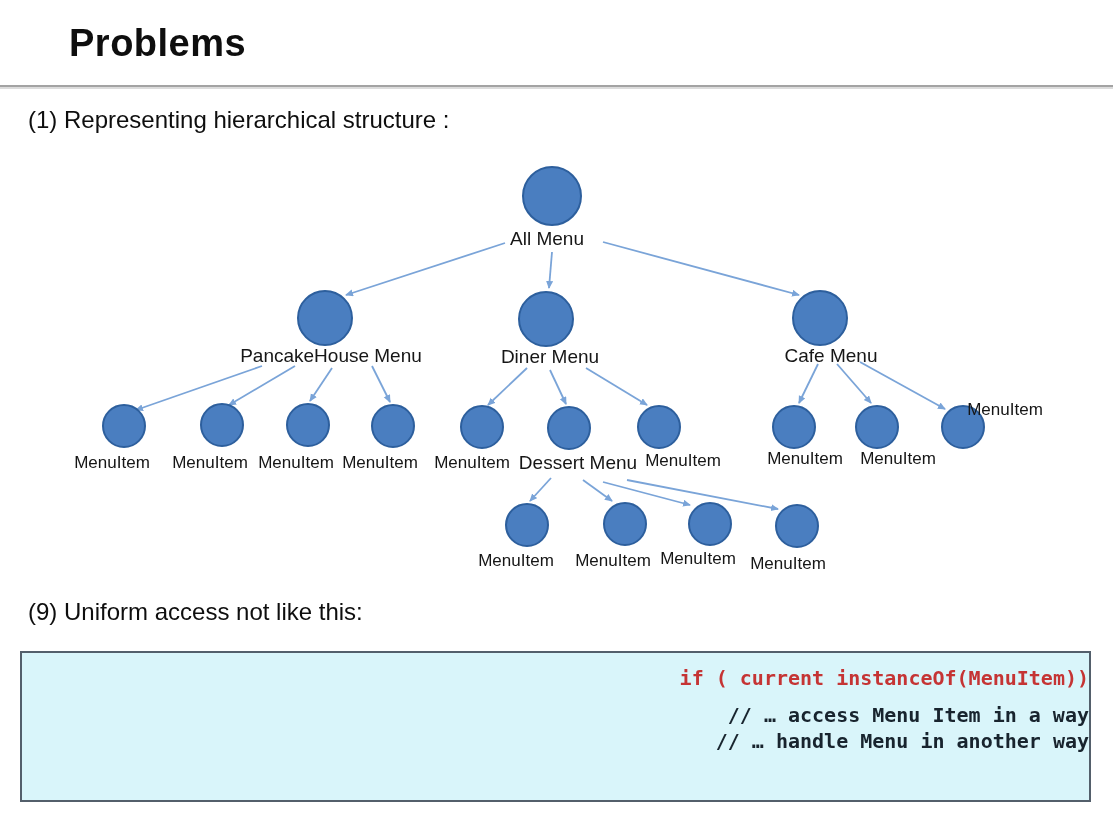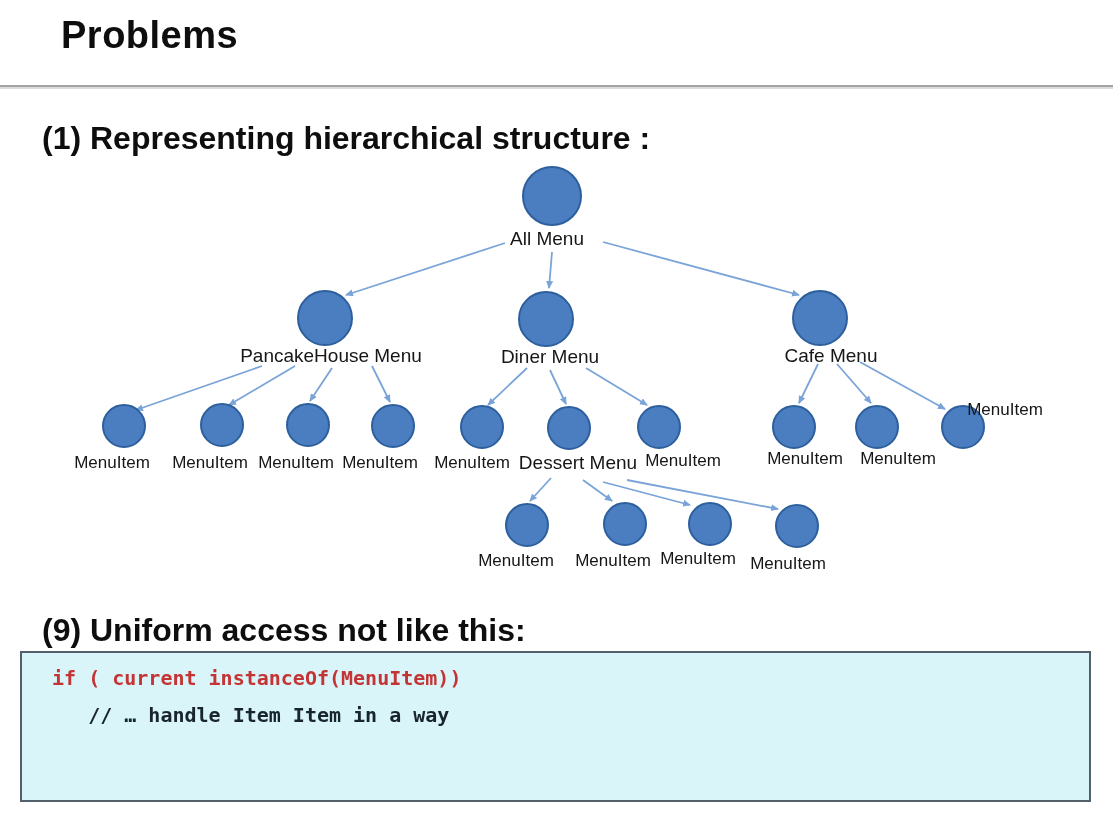--- a/index.html
+++ b/index.html
@@ -1,30 +1,30 @@
 <!DOCTYPE html>
 <html style="--heading: #0e0e0e; --rule: #a3a3a3; --node_fill: #4a7ec0; --node_stroke: #2d5f9d; --arrow: #7aa4d8; --code_bg: #d9f5fa; --code_border: #535f6b; --code_red: #c53434; --code_dark: #18242e;"><head>
 <meta charset="utf-8">
 <style>
   html,body{margin:0;padding:0;background:#ffffff;}
   .slide{
     position:relative;width:1113px;height:823px;background:#ffffff;
     font-family:"Liberation Sans",sans-serif;overflow:hidden;
   }
   .title{
-    position:absolute;left:57px;top:10px;margin:4px;
+    position:absolute;left:57px;top:10px;margin:12px;
     font-size:38px;font-weight:bold;color:var(--heading);
     letter-spacing:0.5px;
   }
   .rule{
     position:absolute;left:0;top:85px;width:1113px;height:2px;
     background:var(--rule);box-shadow:0 2px 0 #dcdcdc;
   }
   .section-heading{
-    position:absolute;margin:14px;font-size:32px;font-weight:bold;color:var(--heading);
+    position:absolute;margin:0;font-size:24px;font-weight:normal;color:var(--heading);
   }
   .s1{left:28px;top:106px;}
   .s2{left:28px;top:598px;}
   .tree-svg{position:absolute;left:0;top:0;width:1113px;height:600px;}
   .node{fill:var(--node_fill);stroke:var(--node_stroke);stroke-width:2;}
   .edge{stroke:var(--arrow);stroke-width:1.8;fill:none;}
   .ah{fill:var(--arrow);}
   .node-label{
     font-family:"Liberation Sans",sans-serif;font-size:19px;fill:#161616;
     text-anchor:middle;
@@ -34,21 +34,21 @@
     text-anchor:middle;
   }
   .codebox{
     position:absolute;left:20px;top:651px;width:1071px;height:151px;
     background:var(--code_bg);border:2px solid var(--code_border);
     box-sizing:border-box;
   }
   .code{
     margin:0;padding:12px 0 0 18px;
     font-family:"DejaVu Sans Mono","Liberation Mono",monospace;
-    font-size:20px;font-weight:bold;line-height:26px;white-space:pre;
+    font-size:20px;font-weight:bold;line-height:26px;white-space:pre;text-align:right;
   }
   .code-line{display:block;}
   .c-red{color:var(--code_red);}
   .c-dark{color:var(--code_dark);margin-top:0;}
   .gap{margin-top:11px;}
 </style>
 </head>
 <body>
 
 <div class="slide">
@@ -130,16 +130,16 @@
 
     <text class="leaf-label" x="516" y="566">MenuItem</text>
     <text class="leaf-label" x="613" y="566">MenuItem</text>
     <text class="leaf-label" x="698" y="564">MenuItem</text>
     <text class="leaf-label" x="788" y="569">MenuItem</text>
   </svg>
 
   <h2 class="section-heading s2">(9) Uniform access not like this:</h2>
 
   <div class="codebox">
-    <pre class="code"><span class="code-line c-red"> if ( current instanceOf(MenuItem))</span><span class="code-line c-dark gap">    // … handle Item Item in a way</span></pre>
+    <pre class="code"><span class="code-line c-red"> if ( current instanceOf(MenuItem))</span><span class="code-line c-dark gap">    // … access Menu Item in a way</span><span class="code-line c-dark">    // … handle Menu in another way</span></pre>
   </div>
 
 </div>
 
 </body></html>

